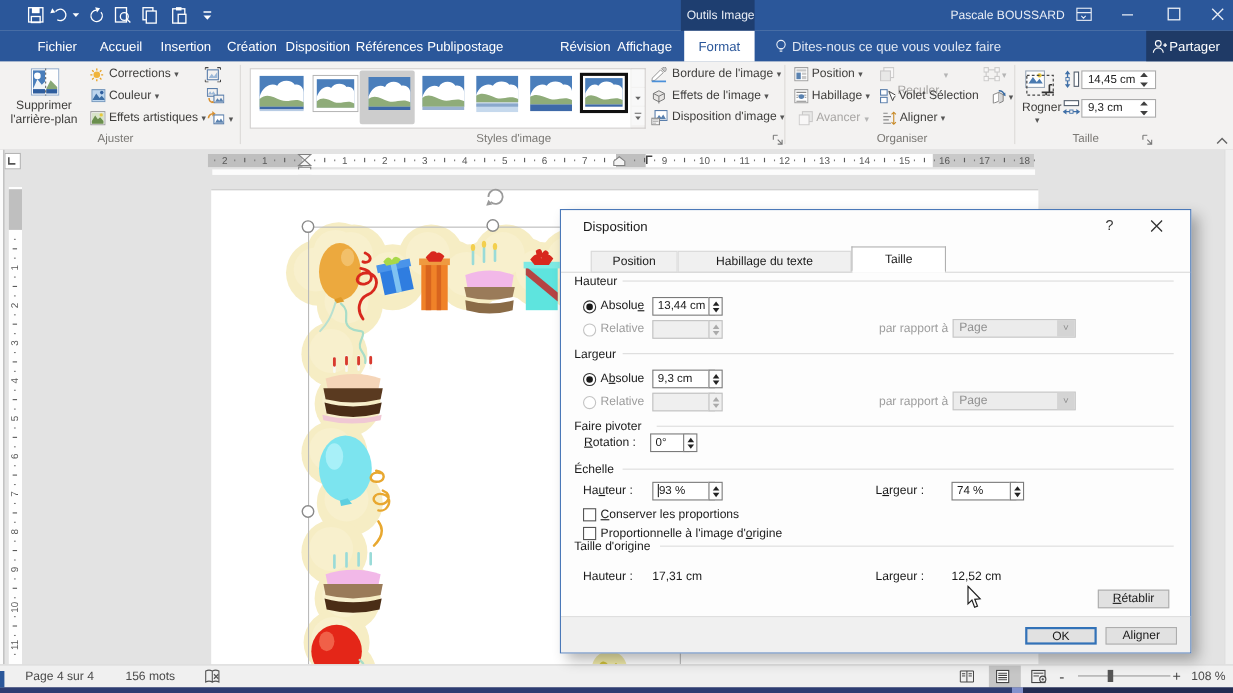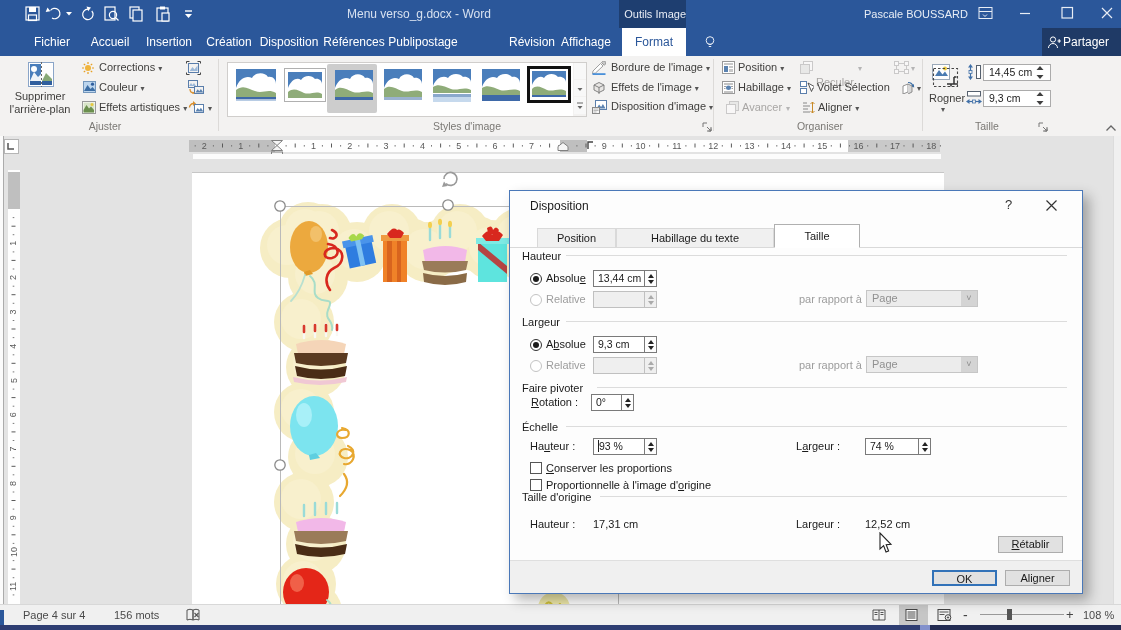--- a/index.html
+++ b/index.html
@@ -64,21 +64,20 @@
     <rect x="105" y="1" width="9" height="11"></rect>
     <rect x="108" y="4" width="9" height="11" fill="#2b579a"></rect>
 
     <rect x="132" y="2" width="11" height="13"></rect>
     <rect x="135" y="0.5" width="5" height="3" fill="#fff" stroke="none"></rect>
     <rect x="137" y="7" width="7" height="8" fill="#2b579a"></rect>
 
     <path d="M160 5 h7" stroke-width="1.4"></path>
     <path d="M160 8 l3.5 4 3.5 -4 z" fill="#fff" stroke="none"></path>
   </svg>
-  <div class="abs" style="left:347px;top:7px;width:250px;font-size:12px;color:#d7e1f0;">Menu verso_g.docx - Word</div>
   <div class="abs" style="left:619px;top:0;width:67px;height:36px;background:#1e3e70;color:#e8edf5;font-size:11px;text-align:right;line-height:28px;">Outils Image</div>
   <div class="abs" style="left:864px;top:8px;font-size:11px;color:#e8edf5;">Pascale BOUSSARD</div>
   <svg class="abs" style="left:978px;top:5px" width="140" height="17" viewBox="0 0 140 17" stroke="#e8edf5" fill="none">
     <rect x="1" y="2.5" width="13" height="11"></rect>
     <path d="M1 6.5 h13"></path>
     <path d="M5 9.5 l2 2 2 -2"></path>
     <path d="M42 8.5 h10" stroke-width="1.2"></path>
     <rect x="84" y="2.5" width="10.5" height="10.5" stroke-width="1.2"></rect>
     <path d="M124 3 l10 10 M134 3 l-10 10" stroke-width="1.2"></path>
   </svg>
@@ -91,20 +90,21 @@
   <div class="tab" style="left:258px;width:62px;">Disposition</div>
   <div class="tab" style="left:323px;width:62px;">Références</div>
   <div class="tab" style="left:388px;width:70px;">Publipostage</div>
   <div class="tab" style="left:461px;width:54px;margin-left:44px;">Révision</div>
   <div class="tab" style="left:557px;width:58px;">Affichage</div>
   <div class="tab" style="left:622px;width:64px;background:#fff;color:#2b579a;">Format</div>
   <svg class="abs" style="left:703px;top:7px" width="14" height="15" viewBox="0 0 14 15" stroke="#e8edf5" fill="none">
     <circle cx="7" cy="5.5" r="3.8"></circle>
     <path d="M5.5 9.5 h3 M5.8 11.5 h2.4" stroke-width="1.1"></path>
   </svg>
+  <div class="tab" style="left:720px;width:230px;text-align:left;color:#dfe6f2;">Dites-nous ce que vous voulez faire</div>
   <div class="abs" style="left:1042px;top:0;width:79px;height:28px;background:#1f3a66;"></div>
   <svg class="abs" style="left:1047px;top:7px" width="14" height="14" viewBox="0 0 14 14" stroke="#fff" fill="none">
     <circle cx="6" cy="4.5" r="2.6"></circle>
     <path d="M1.5 13 a4.5 4.5 0 0 1 9 0"></path>
     <path d="M10.5 6 h3.4 M12.2 4.3 v3.4" stroke-width="1.2"></path>
   </svg>
   <div class="tab" style="left:1063px;width:56px;text-align:left;">Partager</div>
 </div>
 <div class="abs" id="ribbonbg"></div>
 <div class="abs" id="ribbon">

